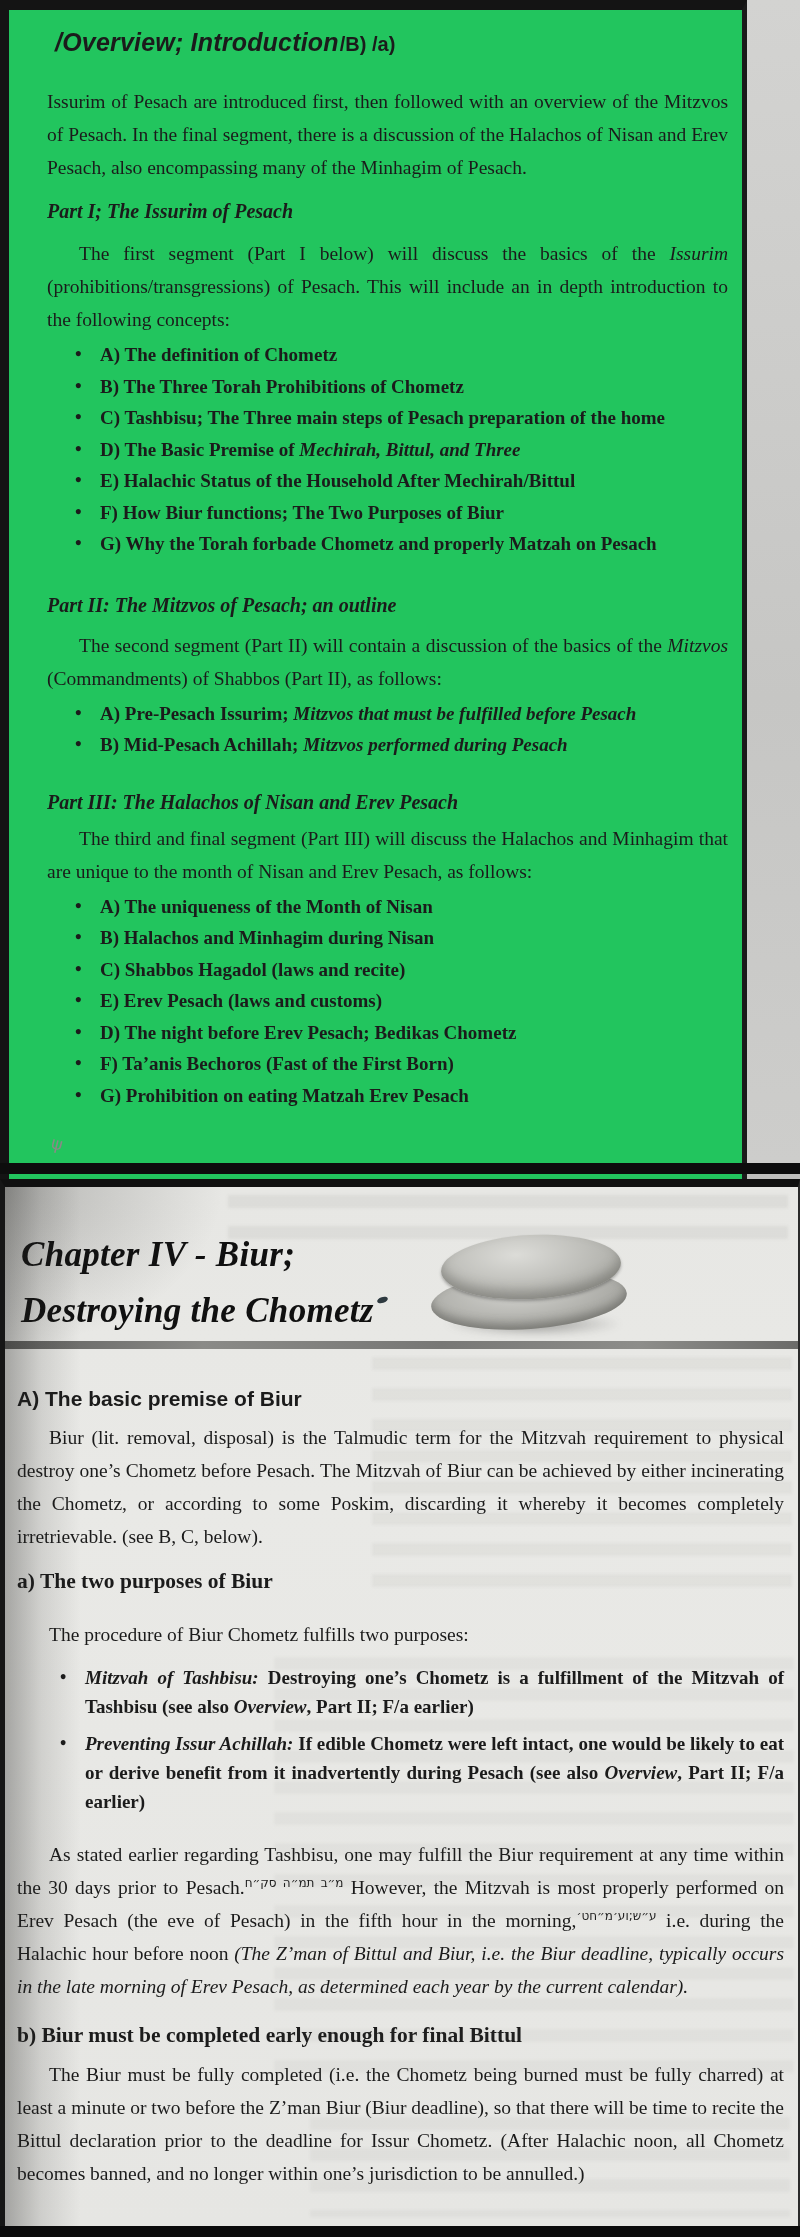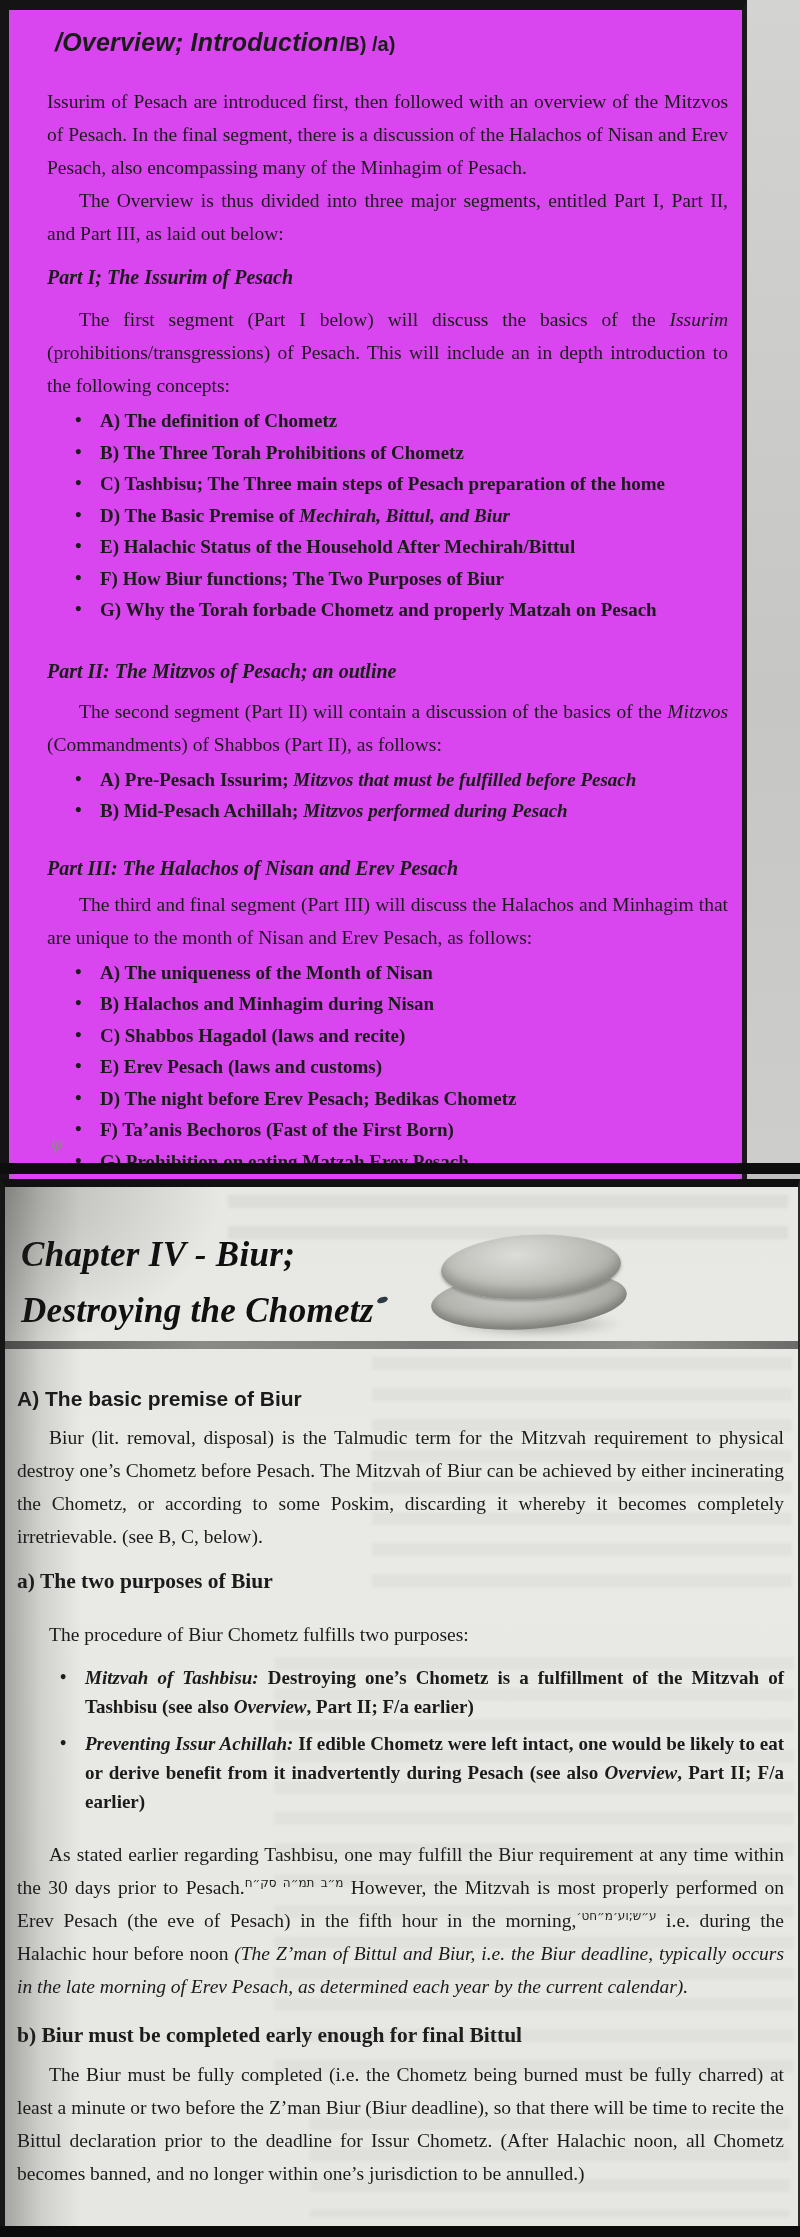--- a/index.html
+++ b/index.html
@@ -1,21 +1,21 @@
 <!DOCTYPE html>
 <html><head>
 <meta charset="utf-8">
 <style>
   html,body{margin:0;padding:0;background:#bfbfbd;}
   #canvas{position:relative;width:800px;height:2237px;overflow:hidden;background:#bfbfbd;
           font-family:"Liberation Serif",serif;color:#1b1b1b;}
 
   
   #page1{position:absolute;top:0;left:0;width:747px;height:1345px;box-sizing:border-box;
-         background:#d946ef;border-top:10px solid #141414;border-left:9px solid #141414;
+         background:#22c55e;border-top:10px solid #141414;border-left:9px solid #141414;
          border-right:5px solid #1a1a1a;padding:6px 14px 0 38px;overflow:hidden;}
   #strip{position:absolute;top:0;left:747px;width:53px;height:1163px;
          background:linear-gradient(180deg,#d3d3d1,#c6c6c4 60%,#cdcdcb);}
   #bar1{position:absolute;top:1163px;left:0;width:800px;height:11px;background:#0d0d0d;}
   #bar2{position:absolute;top:2226px;left:0;width:800px;height:11px;background:#0b0b0b;}
 
   .p1-header{margin:12px 0 0 8px;font-family:"Liberation Sans",sans-serif;font-weight:bold;}
   .p1-header .ht{font-style:italic;font-size:25px;letter-spacing:.2px;}
   .p1-header .hs{font-size:20px;margin-left:1px;}
 
@@ -91,29 +91,28 @@
 <body>
 
 <div id="canvas">
 
   <div id="page1">
     <div class="p1-header">
       <span class="ht">/Overview; Introduction</span><span class="hs">/B) /a)</span>
     </div>
 
     <p class="srf" style="margin-top:28px;">Issurim of Pesach are introduced first, then followed with an overview of the Mitzvos of Pesach. In the final segment, there is a discussion of the Halachos of Nisan and Erev Pesach, also encompassing many of the Minhagim of Pesach.</p>
-    <p class="srf ind">The Overview is thus divided into three major segments, entitled Part I, Part II, and Part III, as laid out below:</p>
 
     <p class="part-h" id="part1-h">Part I; The Issurim of Pesach</p>
     <p class="srf ind" id="part1-p"><span>The first segment (Part I below) will discuss the basics of the </span><i>Issurim</i><span> (prohibitions/transgressions) of Pesach. This will include an in depth introduction to the following concepts:</span></p>
     <ul class="blt">
       <li><span>A) The definition of Chometz</span></li>
       <li><span>B) The Three Torah Prohibitions of Chometz</span></li>
       <li><span>C) Tashbisu; The Three main steps of Pesach preparation of the home</span></li>
-      <li><span>D) The Basic Premise of </span><i class="bit">Mechirah, Bittul, and Biur</i></li>
+      <li><span>D) The Basic Premise of </span><i class="bit">Mechirah, Bittul, and Three</i></li>
       <li><span>E) Halachic Status of the Household After Mechirah/Bittul</span></li>
       <li><span>F) How Biur functions; The Two Purposes of Biur</span></li>
       <li><span>G) Why the Torah forbade Chometz and properly Matzah on Pesach</span></li>
     </ul>
 
     <p class="part-h" id="part2-h">Part II: The Mitzvos of Pesach; an outline</p>
     <p class="srf ind" id="part2-p"><span>The second segment (Part II) will contain a discussion of the basics of the </span><i>Mitzvos</i><span> (Commandments) of Shabbos (Part II), as follows:</span></p>
     <ul class="blt">
       <li><span>A) Pre-Pesach Issurim; </span><i class="bit">Mitzvos that must be fulfilled before Pesach</i></li>
       <li><span>B) Mid-Pesach Achillah; </span><i class="bit">Mitzvos performed during Pesach</i></li>

